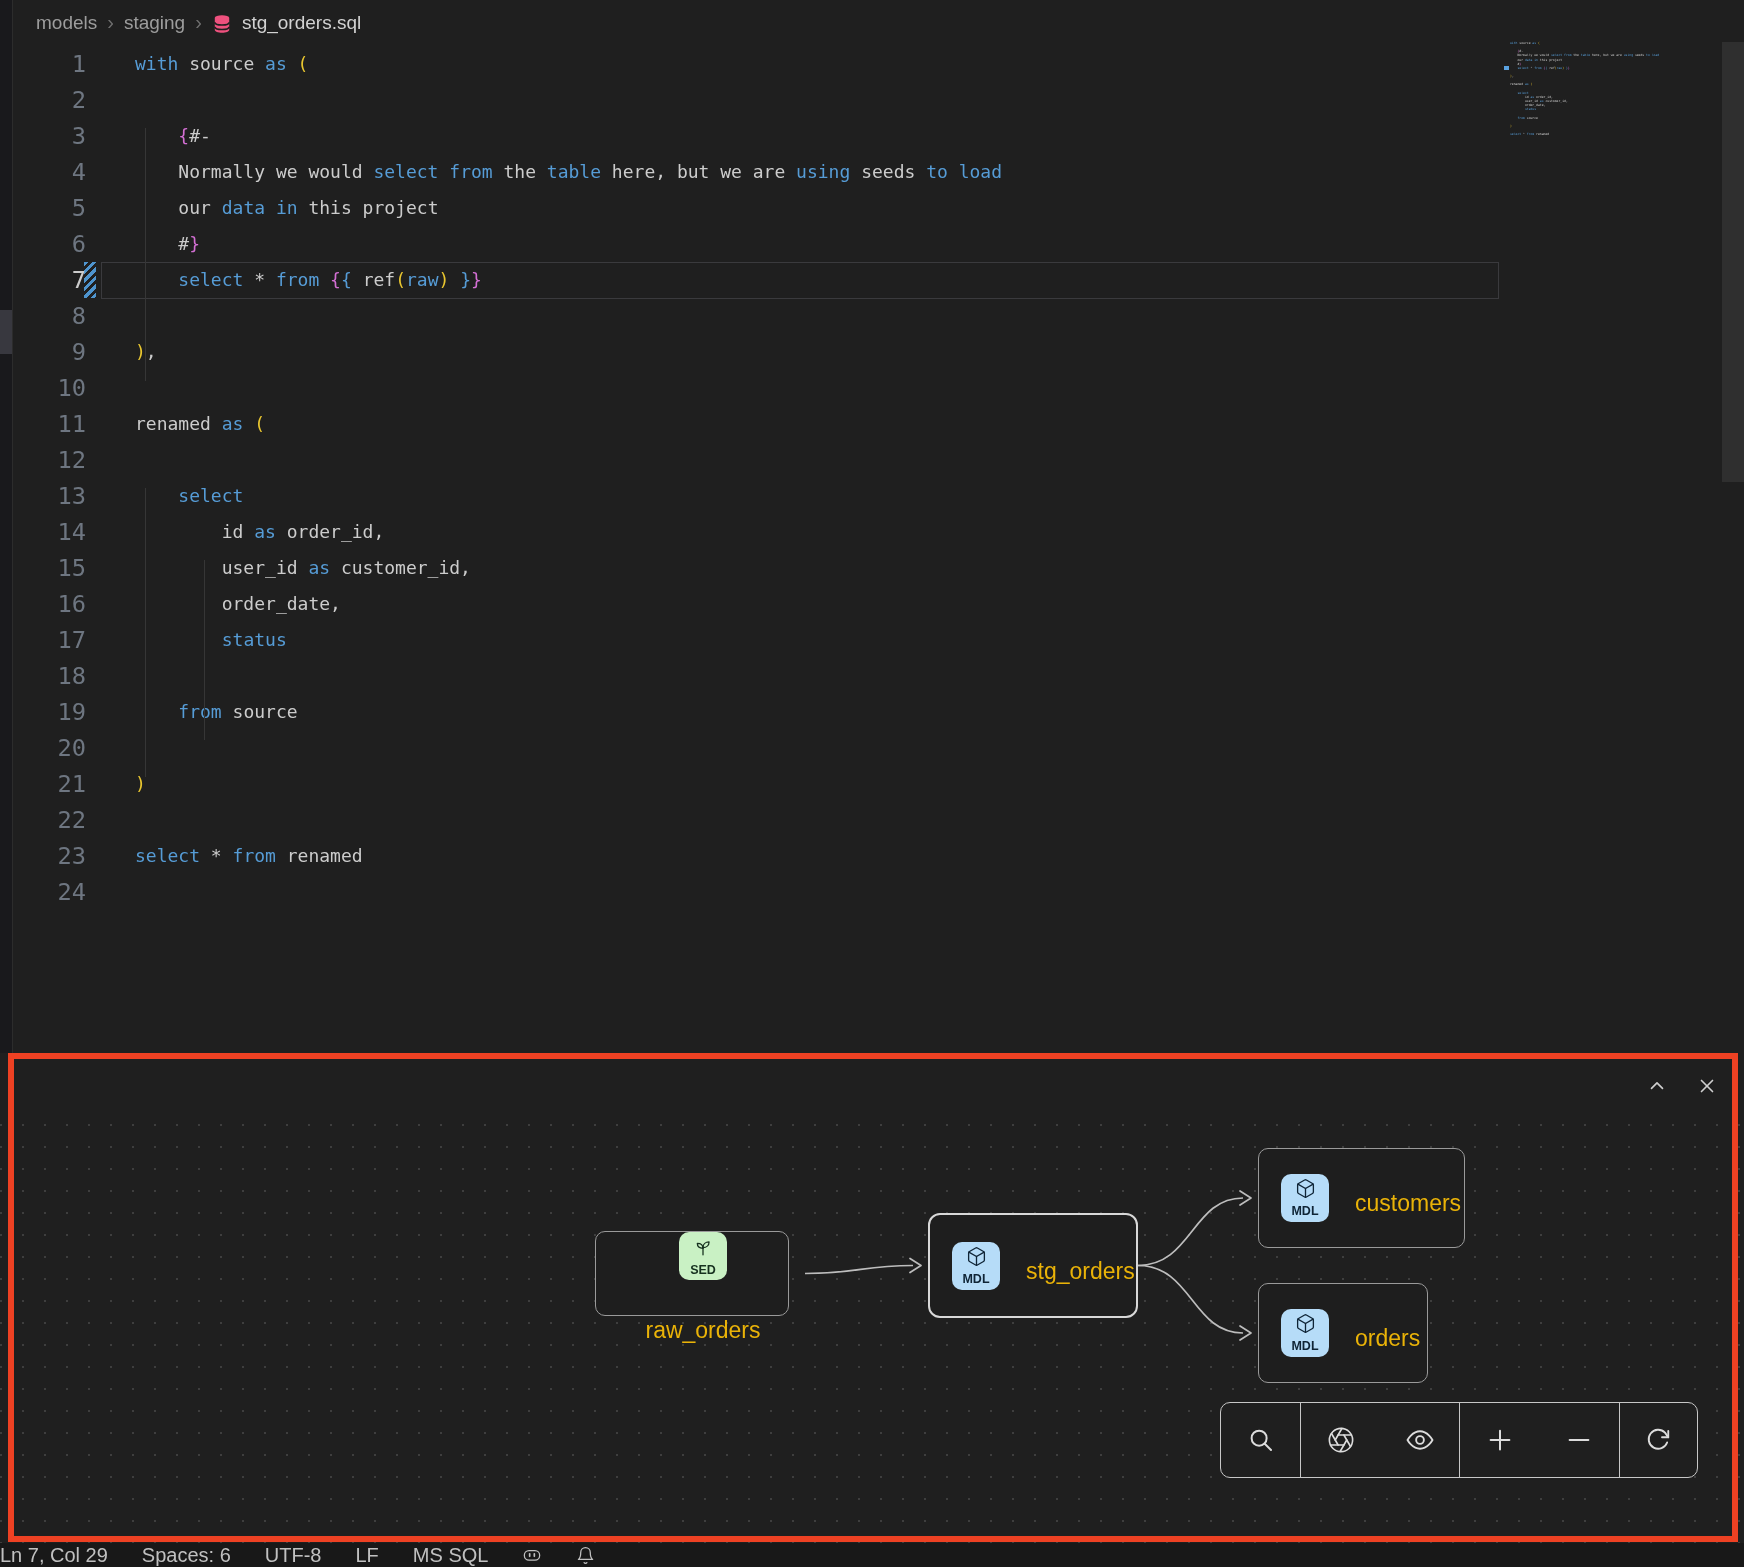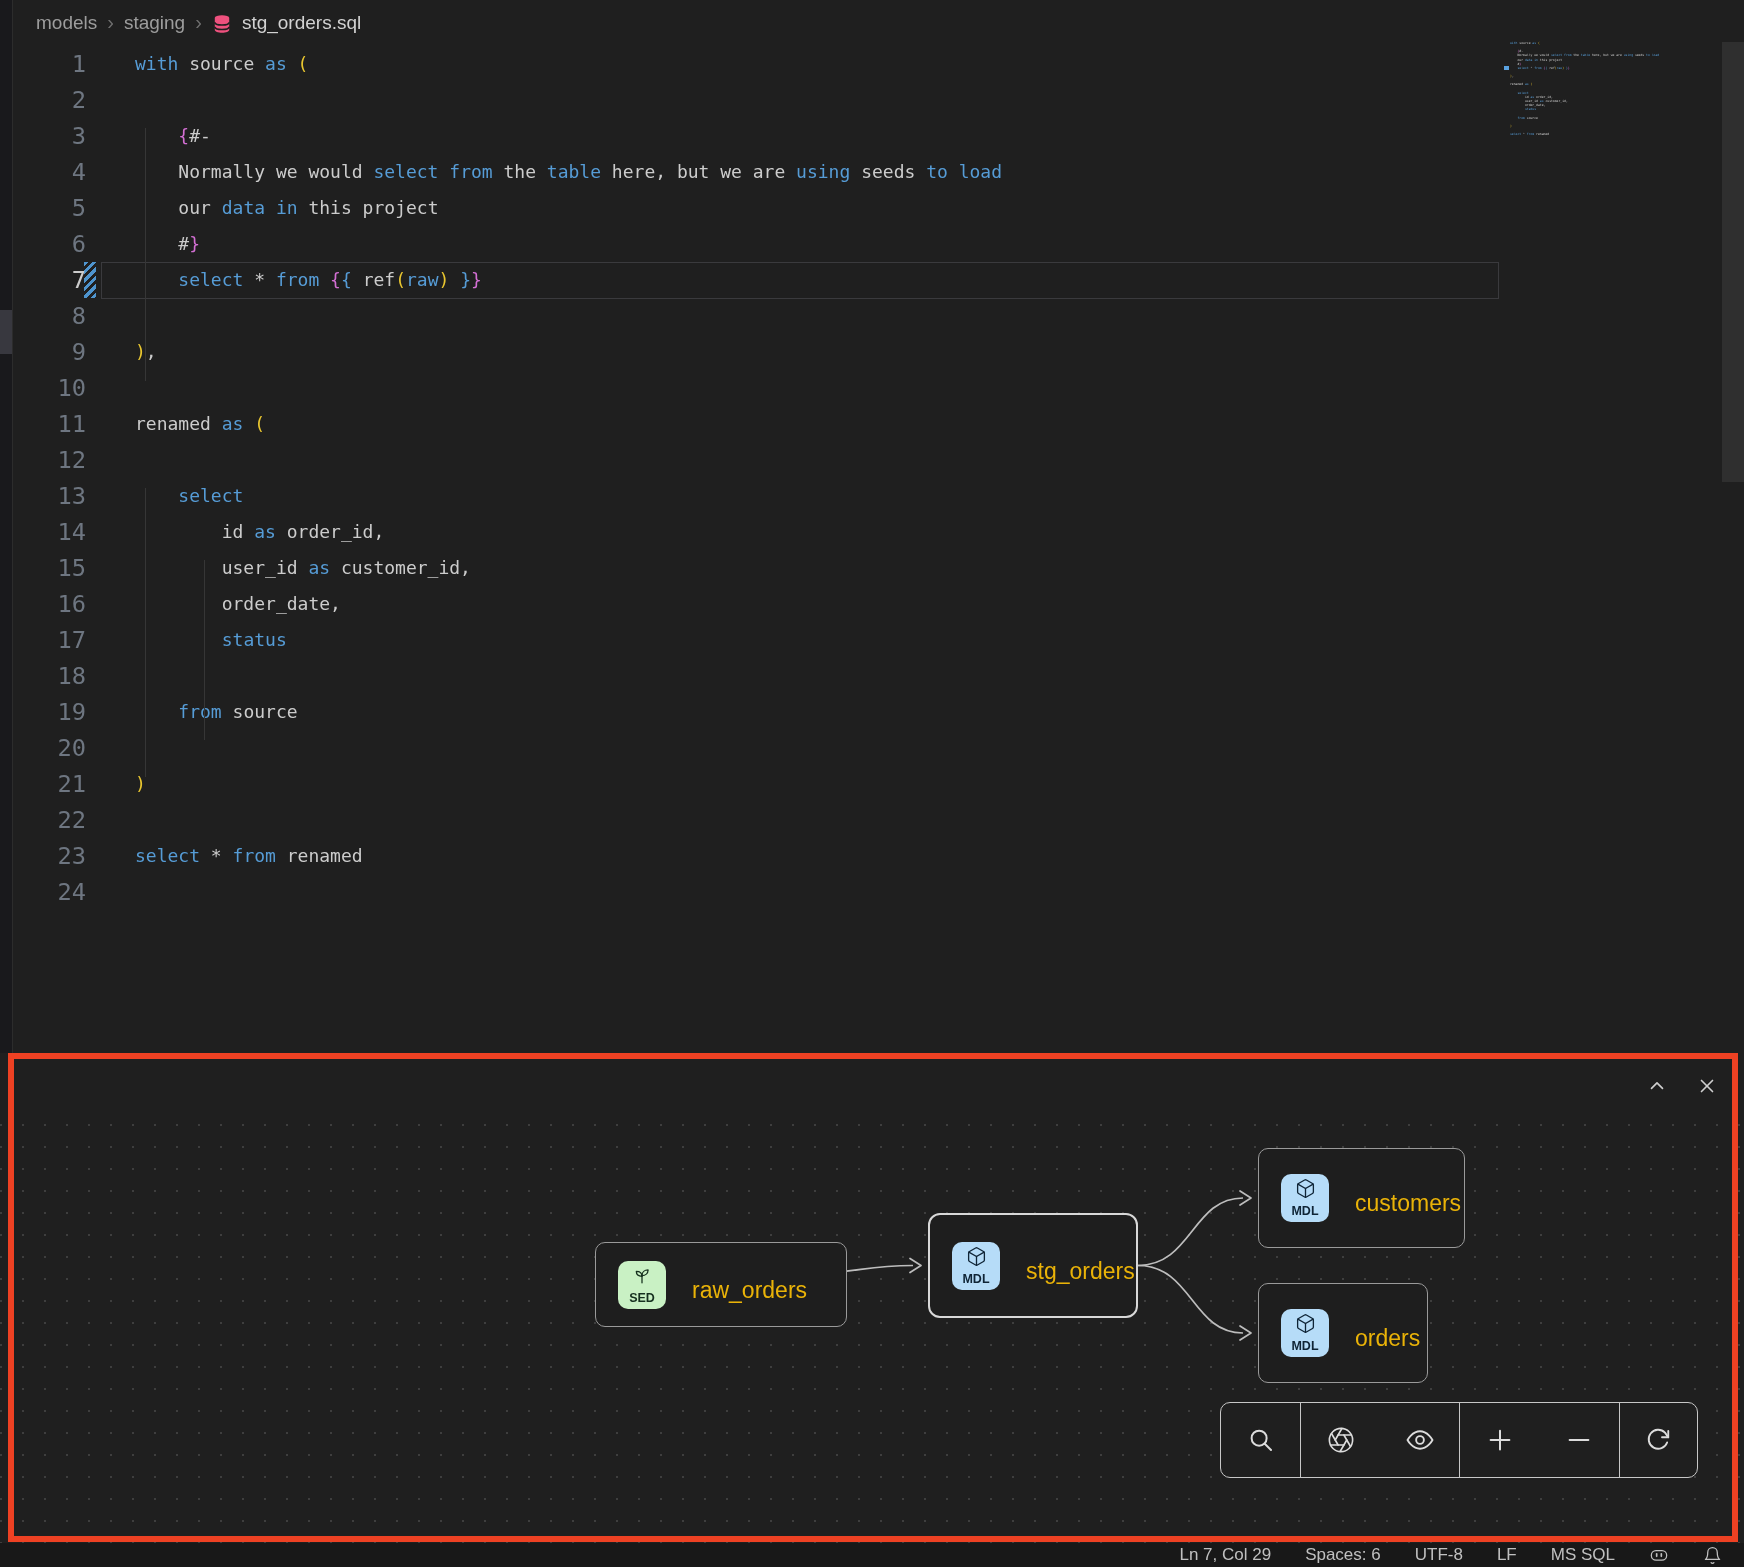--- a/index.html
+++ b/index.html
@@ -60,22 +60,22 @@
   #ltoolbar{position:absolute;display:flex;border:1.6px solid #c7c7c7;border-radius:10px;
             background:#1f1f1f;box-sizing:border-box;overflow:hidden;}
   #ltoolbar .cell{display:flex;align-items:center;justify-content:space-around;border-left:1.6px solid #c7c7c7;}
   #ltoolbar .cell:first-child{border-left:none;}
   #ltoolbar .tbtn{display:inline-flex;cursor:pointer;}
   
   #annotation-rect{position:absolute;left:8px;top:1053px;width:1730px;height:489px;
       border:6px solid #ee4123;box-sizing:border-box;pointer-events:none;z-index:50;}
   
   #statusbar{position:absolute;left:0;top:1543px;width:1744px;height:24px;background:#181818;
-      display:flex;align-items:center;justify-content:flex-end;gap:34px;padding-right:22px;
-      box-sizing:border-box;font-size:17px;color:#c0c0c0;}
+      display:flex;align-items:center;justify-content:flex-start;gap:34px;padding-right:22px;
+      box-sizing:border-box;font-size:20px;color:#c0c0c0;}
   #statusbar .sitem{cursor:pointer;white-space:nowrap;}
   #statusbar .sicon{display:inline-flex;cursor:pointer;}
 </style>
 </head>
 <body>
 
 <div id="root">
 
   <div id="left-strip">
     <div class="marker"></div>
@@ -152,21 +152,21 @@
     <div id="canvas">
       <svg id="edges">
           <path d="M805,153.5 C859,153.5 862,145.5 913,145.5" stroke="#bdbdbd" stroke-width="1.7" fill="none"></path>
           <polyline points="910,138.5 921,145.5 910,152.5" stroke="#bdbdbd" stroke-width="1.7" fill="none" stroke-linecap="round" stroke-linejoin="round"></polyline>
           <path d="M1138,145.5 C1192,145.5 1192,78 1243,78" stroke="#bdbdbd" stroke-width="1.7" fill="none"></path>
           <polyline points="1240,71 1251,78 1240,85" stroke="#bdbdbd" stroke-width="1.7" fill="none" stroke-linecap="round" stroke-linejoin="round"></polyline>
           <path d="M1138,145.5 C1192,145.5 1192,213 1243,213" stroke="#bdbdbd" stroke-width="1.7" fill="none"></path>
           <polyline points="1240,206 1251,213 1240,220" stroke="#bdbdbd" stroke-width="1.7" fill="none" stroke-linecap="round" stroke-linejoin="round"></polyline>
         </svg>
       <div id="nodes">
-          <div class="node" style="left: 595px; top: 122px; width: 252px; height: 85px;">
+          <div class="node" style="left: 595px; top: 111px; width: 194px; height: 85px; flex-direction: column;">
             <div class="badge" style="background: rgb(201, 241, 196);">
               <span><svg width="22" height="22" viewBox="0 0 24 24" fill="none" stroke="#16311f" stroke-width="1.4" stroke-linecap="round" stroke-linejoin="round">
                   <path d="M12 20.5v-7"></path>
                   <path d="M12 13.5C12 10 9.4 8 5.8 8c0 3.6 2.6 5.5 6.2 5.5z"></path>
                   <path d="M12 12.7c0-3.9 2.9-6.2 6.6-6.2 0 3.9-2.9 6.2-6.6 6.2z"></path>
                 </svg></span>
               <span class="btxt" style="color: rgb(22, 49, 31);">SED</span>
             </div>
             <span class="nlabel">raw_orders</span>
           </div>

